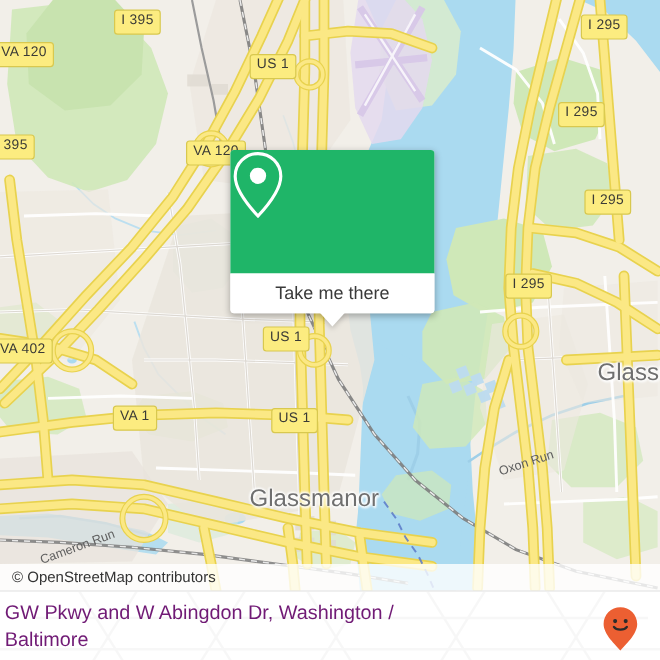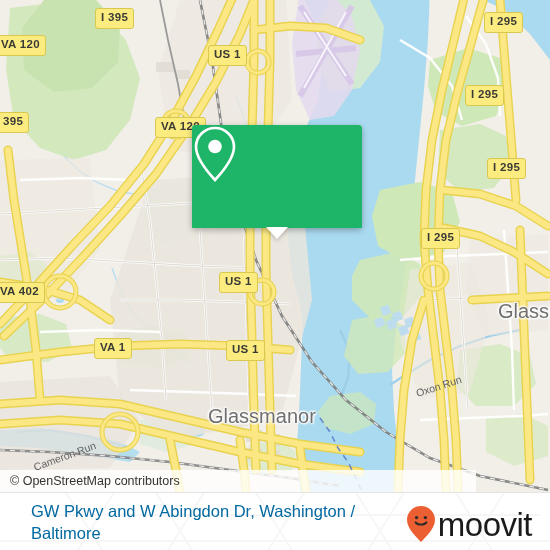--- a/index.html
+++ b/index.html
@@ -26,21 +26,21 @@
   #map svg { position:absolute; left:0; top:0; display:block; }
 
   
   .shield {
     position: absolute;
     background: #fcec80;
     border: 1.5px solid #d8c84f;
     border-radius: 3px;
     color: #3b3b36;
     font-size: 11.5px;
-    font-weight: bold;
+    font-weight: normal;
     line-height: 1;
     padding: 3px 5px 4px 5px;
     letter-spacing: 0.3px;
     white-space: nowrap;
     font-family: "Liberation Sans", sans-serif;
   }
 
   
   .place-label {
     position: absolute;
@@ -101,21 +101,21 @@
     border-right: 11px solid transparent;
     border-top: 12px solid #ffffff;
     filter: drop-shadow(0 2px 2px rgba(0,0,0,0.18));
     z-index: 1;
   }
 
   
   #attribution {
     position: absolute;
     left: 0; top: 470px;
-    width: 476px; height: 22px;
+    width: 550px; height: 22px;
     background: rgba(255,255,255,0.80);
     display: flex;
     align-items: center;
   }
   #attribution span {
     font-size: 12.5px;
     color: #333;
     padding-left: 10px;
     font-family: "Liberation Sans", sans-serif;
   }
@@ -132,23 +132,23 @@
     overflow: hidden;
   }
   #footer-watermark {
     position: absolute; left:0; top:0; width:550px; height:58px;
     opacity: 0.5;
   }
   #footer-title {
     position: relative;
     z-index: 2;
     font-size: 16.5px;
-    color: #0369a1;
+    color: #701a75;
     line-height: 1.35;
-    padding-left: 31px;
+    padding-left: 4px;
     width: 360px;
     font-family: "Liberation Sans", sans-serif;
   }
   #footer-logo {
     position: absolute;
     right: 18px; top: 50%;
     margin-top: -17px;
     display: flex;
     align-items: center;
     z-index: 2;
@@ -399,20 +399,23 @@
     <div class="shield" style="left:-6px;  top:282px;">VA 402</div>
     <div class="shield" style="left:94px;  top:338px;">VA 1</div>
     <div class="shield" style="left:226px; top:340px;">US 1</div>
 
     <div id="popup">
       <div id="popup-head">
         <svg width="46" height="58" viewBox="0 0 46 58">
           <path d="M23 3 C12.5 3 4 11.4 4 21.8 C4 33.5 16.5 48 23 55 C29.5 48 42 33.5 42 21.8 C42 11.4 33.5 3 23 3 Z" fill="none" stroke="#ffffff" stroke-width="2.6"></path>
           <circle cx="23" cy="21.5" r="6.8" fill="#ffffff"></circle>
         </svg>
+      </div>
+      <div id="popup-foot">
+        <span class="cta">Take me there</span>
       </div>
       <div id="popup-tail"></div>
     </div>
 
     <div id="attribution">
       <span>© OpenStreetMap contributors</span>
     </div>
   </div>
 
   <div id="footer">
@@ -433,17 +436,16 @@
       </g>
     </svg>
     <div id="footer-title">GW Pkwy and W Abingdon Dr, Washington / Baltimore</div>
     <div id="footer-logo">
       <svg width="30" height="38" viewBox="0 0 30 38">
         <path d="M15 1 C7.3 1 1 7.2 1 14.9 C1 23.6 11.2 32.5 15 37 C18.8 32.5 29 23.6 29 14.9 C29 7.2 22.7 1 15 1 Z" fill="#ec5f32"></path>
         <circle cx="10.6" cy="12.6" r="1.7" fill="#2b2b2b"></circle>
         <circle cx="19.4" cy="12.6" r="1.7" fill="#2b2b2b"></circle>
         <path d="M9.6 17.4 C11.6 20.4 18.4 20.4 20.4 17.4" stroke="#2b2b2b" stroke-width="1.9" fill="none" stroke-linecap="round"></path>
       </svg>
-      <span class="wordmark">moovit</span>
     </div>
   </div>
 
 </div>
 
 </body></html>

